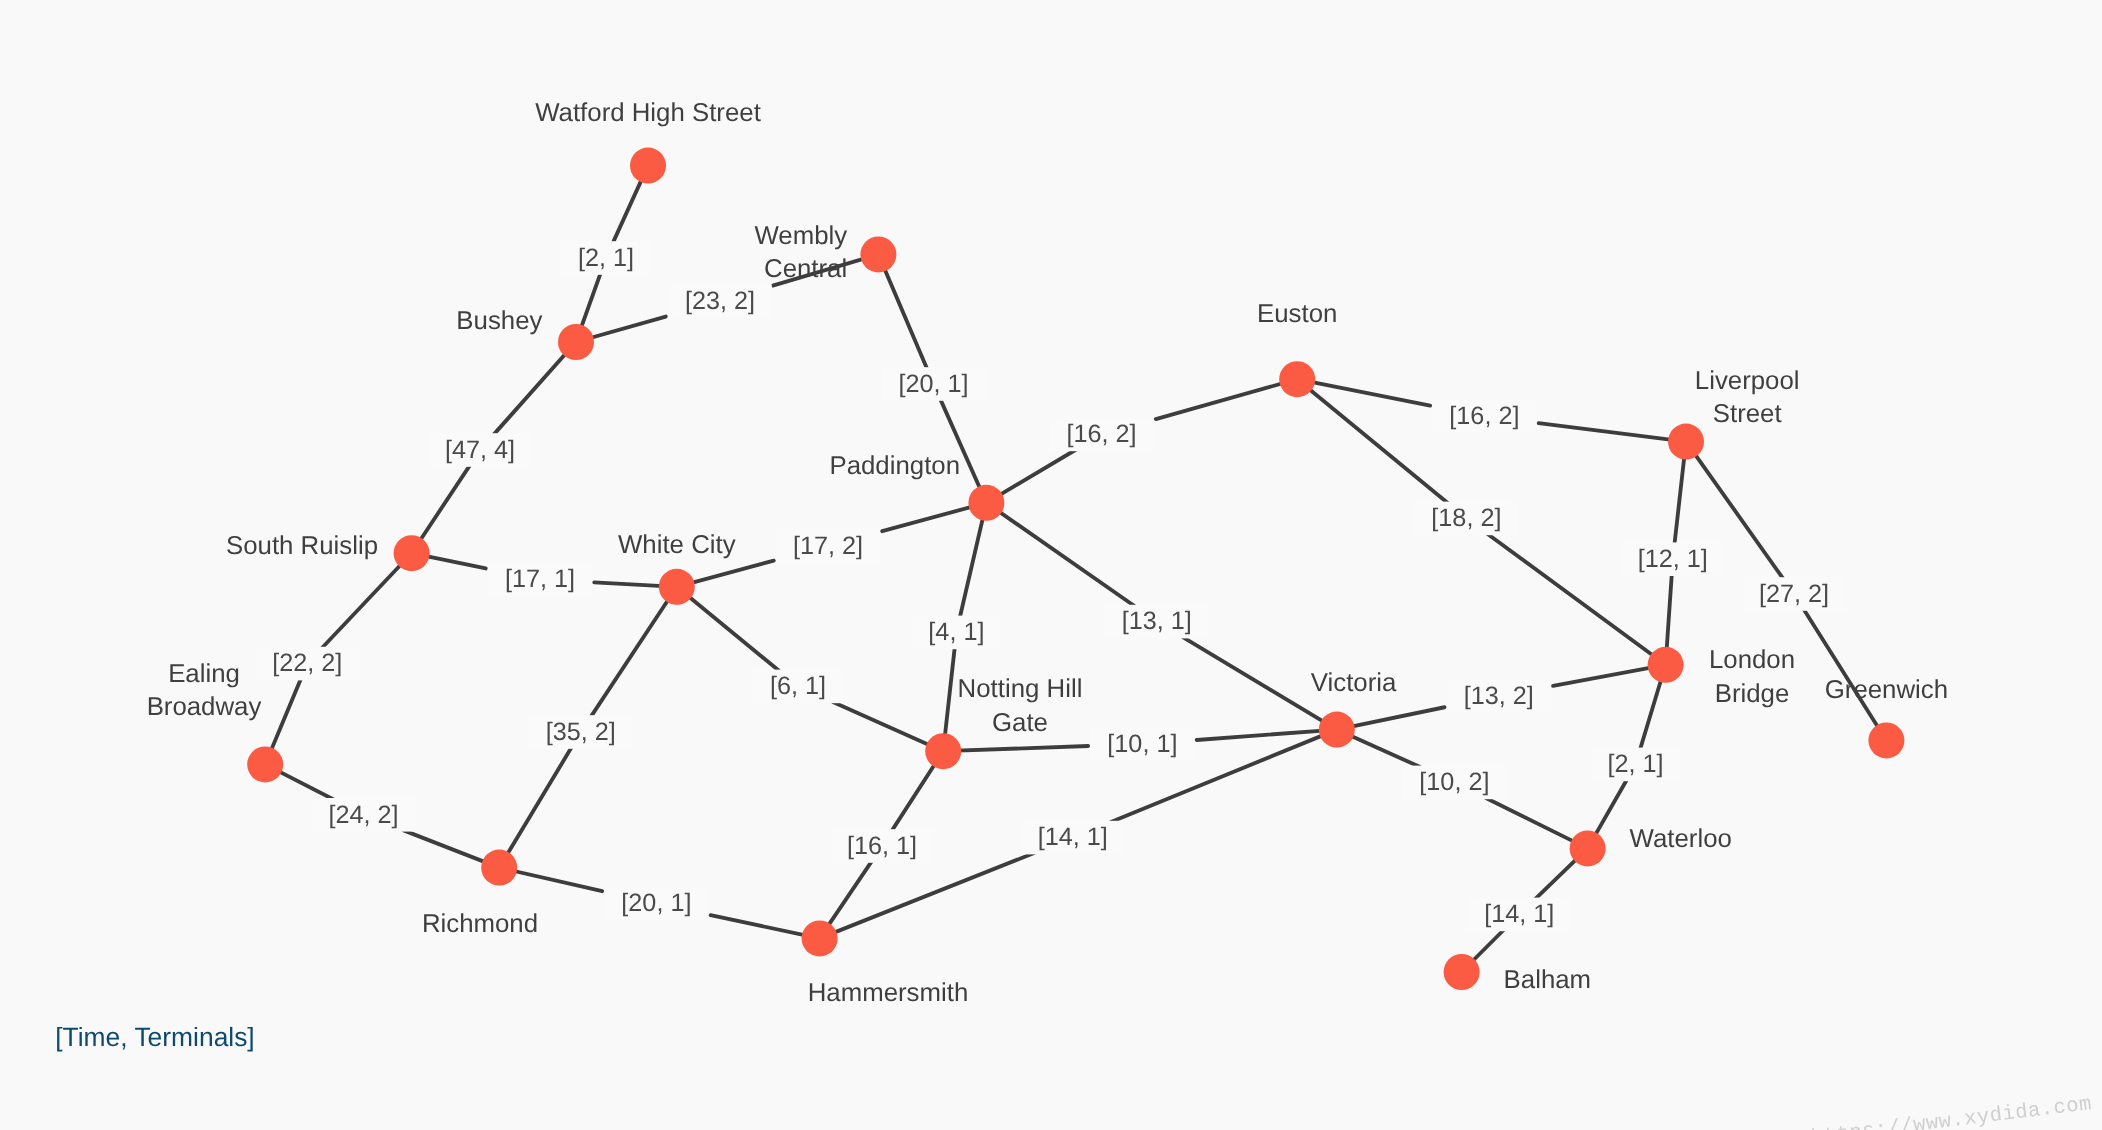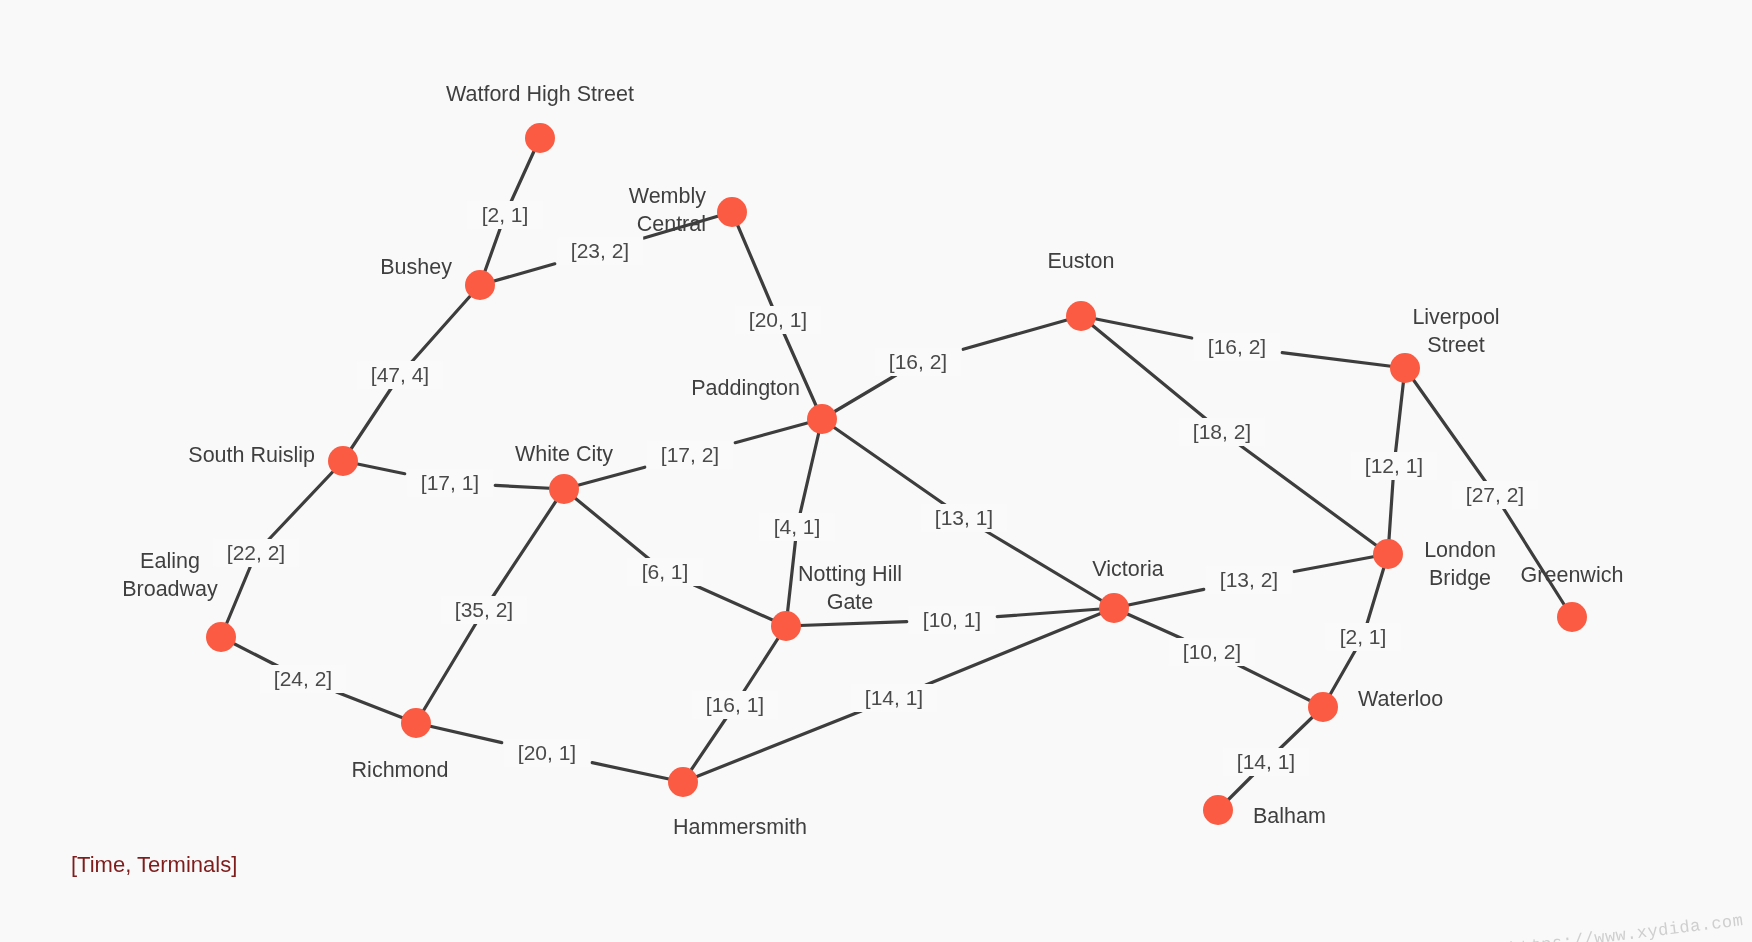--- a/index.html
+++ b/index.html
@@ -45,22 +45,22 @@
   .node-label-text {
     font-family: "Liberation Sans", sans-serif;
     font-size: 21.5px;
     fill: #3f3f3f;
     dominant-baseline: middle;
   }
   .legend-text {
     position: absolute;
     font-family: "Liberation Sans", sans-serif;
     font-size: 22px;
-    color: #7f1d1d;
-    left: 71px;
+    color: #0c4a6e;
+    left: 46px;
     top: 852px;
     white-space: nowrap;
   }
   .watermark {
     position: absolute;
     right: 8px;
     bottom: 12px;
     font-family: "Liberation Mono", monospace;
     font-size: 17px;
     color: #cfcfcf;

